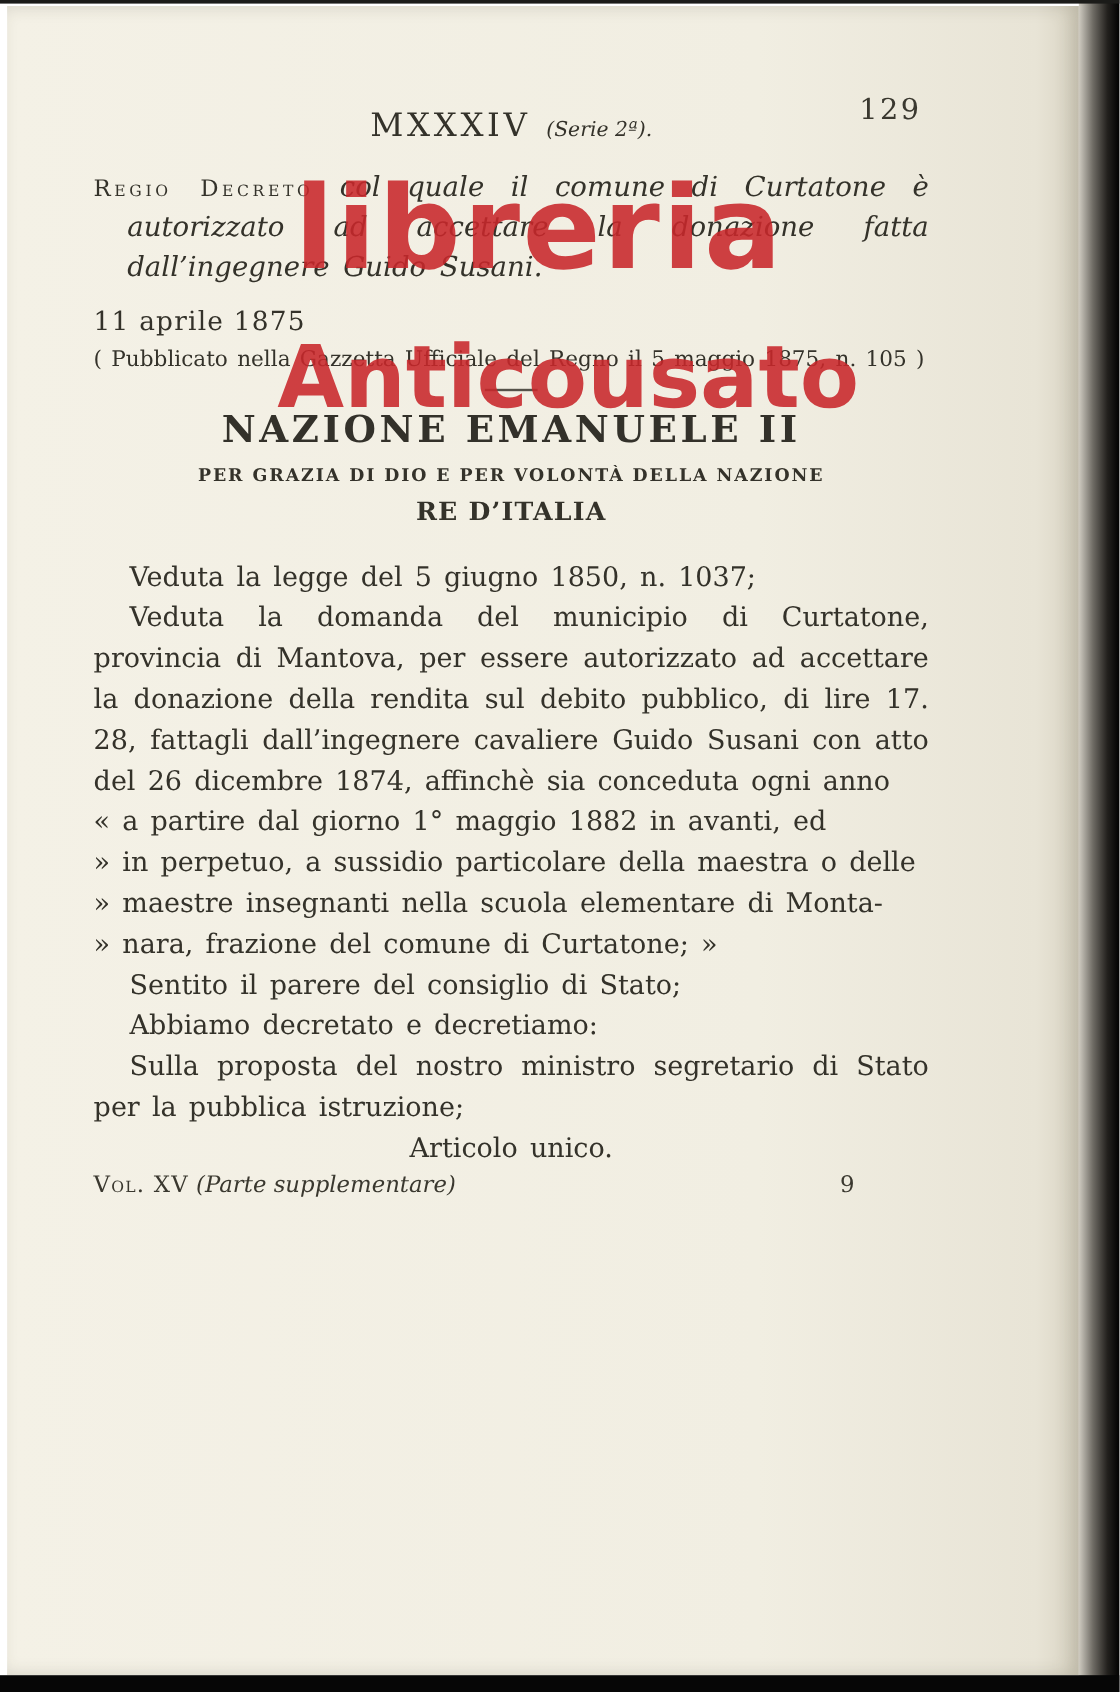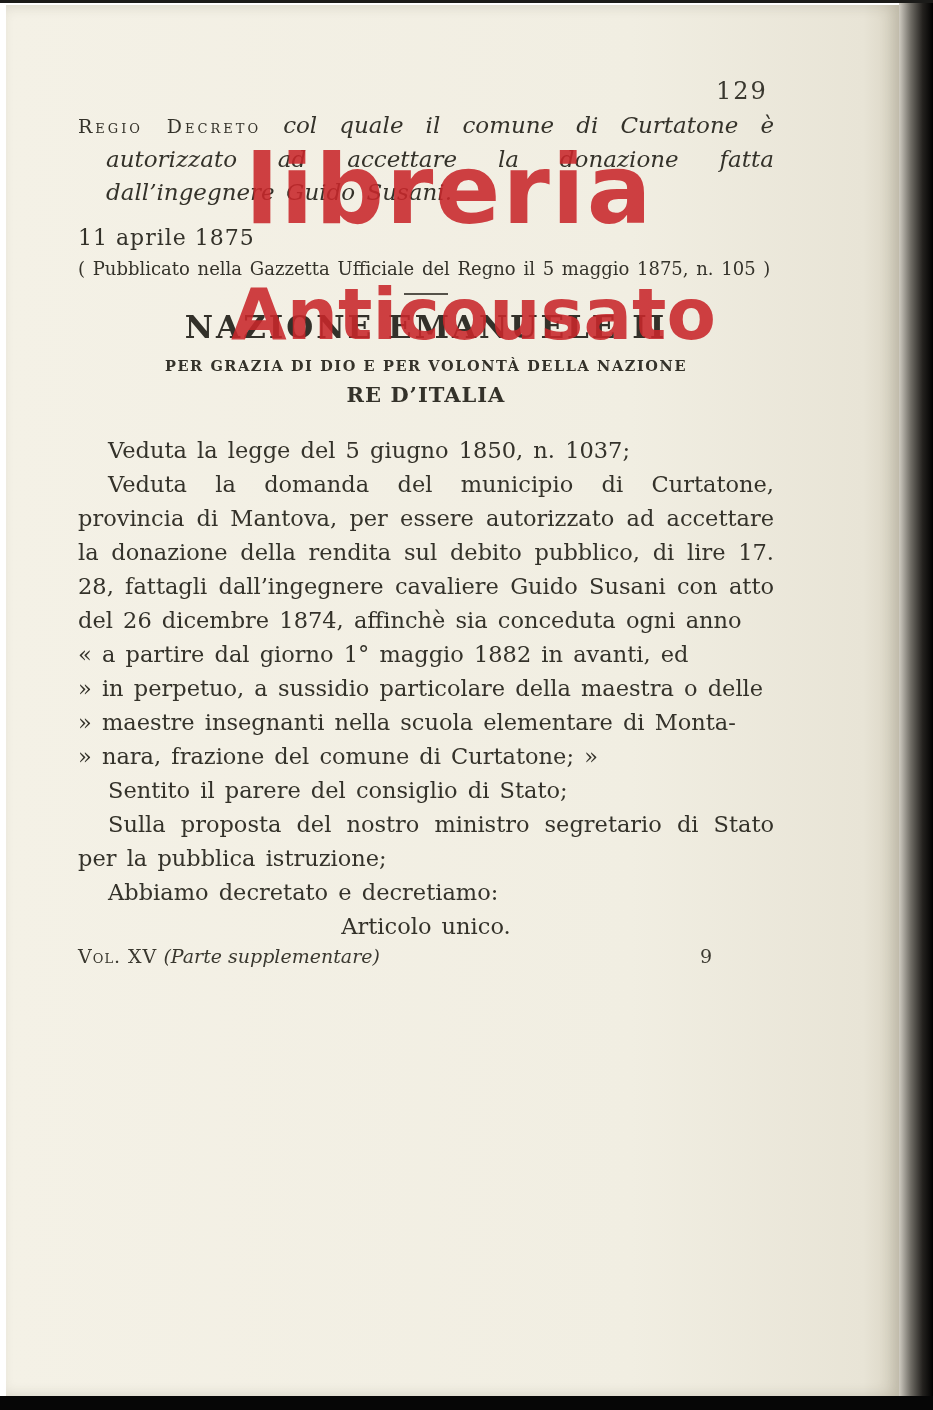--- a/index.html
+++ b/index.html
@@ -103,20 +103,24 @@
 <div class="edge-top"></div>
 <div class="edge-right"></div>
 <div class="edge-bottom"></div>
 
 <div class="page">
 
   <div class="page-number">129</div>
 
   <div class="text-col">
 
+    <div class="heading">
+      <span class="numeral">MXXXIV</span>
+      <span class="series">(Serie 2ª).</span>
+    </div>
 
     <div class="decree">
       <span class="lead">Regio Decreto</span><span> col quale il comune di Curtatone è autorizzato ad accettare la donazione fatta dall’ingegnere Guido Susani.</span>
     </div>
 
     <div class="date-line">11 aprile 1875</div>
     <div class="pub-line">( Pubblicato nella Gazzetta Ufficiale del Regno il 5 maggio 1875, n. 105 )</div>
 
     <div class="rule"></div>
 
@@ -127,22 +131,22 @@
     </div>
 
     <div class="body-text">
       <p class="p-indent">Veduta la legge del 5 giugno 1850, n. 1037;</p>
       <p class="p-indent">Veduta la domanda del municipio di Curtatone, provincia di Mantova, per essere autorizzato ad accettare la donazione della rendita sul debito pubblico, di lire 17. 28, fattagli dall’ingegnere cavaliere Guido Susani con atto del 26 dicembre 1874, affinchè sia conceduta ogni anno</p>
       <p class="p-quote">« a partire dal giorno 1° maggio 1882 in avanti, ed</p>
       <p class="p-quote">» in perpetuo, a sussidio particolare della maestra o delle</p>
       <p class="p-quote">» maestre insegnanti nella scuola elementare di Monta-</p>
       <p class="p-quote">» nara, frazione del comune di Curtatone; »</p>
       <p class="p-indent">Sentito il parere del consiglio di Stato;</p>
+      <p class="p-indent">Abbiamo decretato e decretiamo:</p>
       <p class="p-indent">Sulla proposta del nostro ministro segretario di Stato per la pubblica istruzione;</p>
-      <p class="p-indent">Abbiamo decretato e decretiamo:</p>
       <p class="p-center">Articolo unico.</p>
     </div>
 
     <div class="footer">
       <div class="left">
         <span class="sc">Vol. XV</span><span class="it"> (Parte supplementare)</span>
       </div>
       <div class="right">9</div>
     </div>
 

